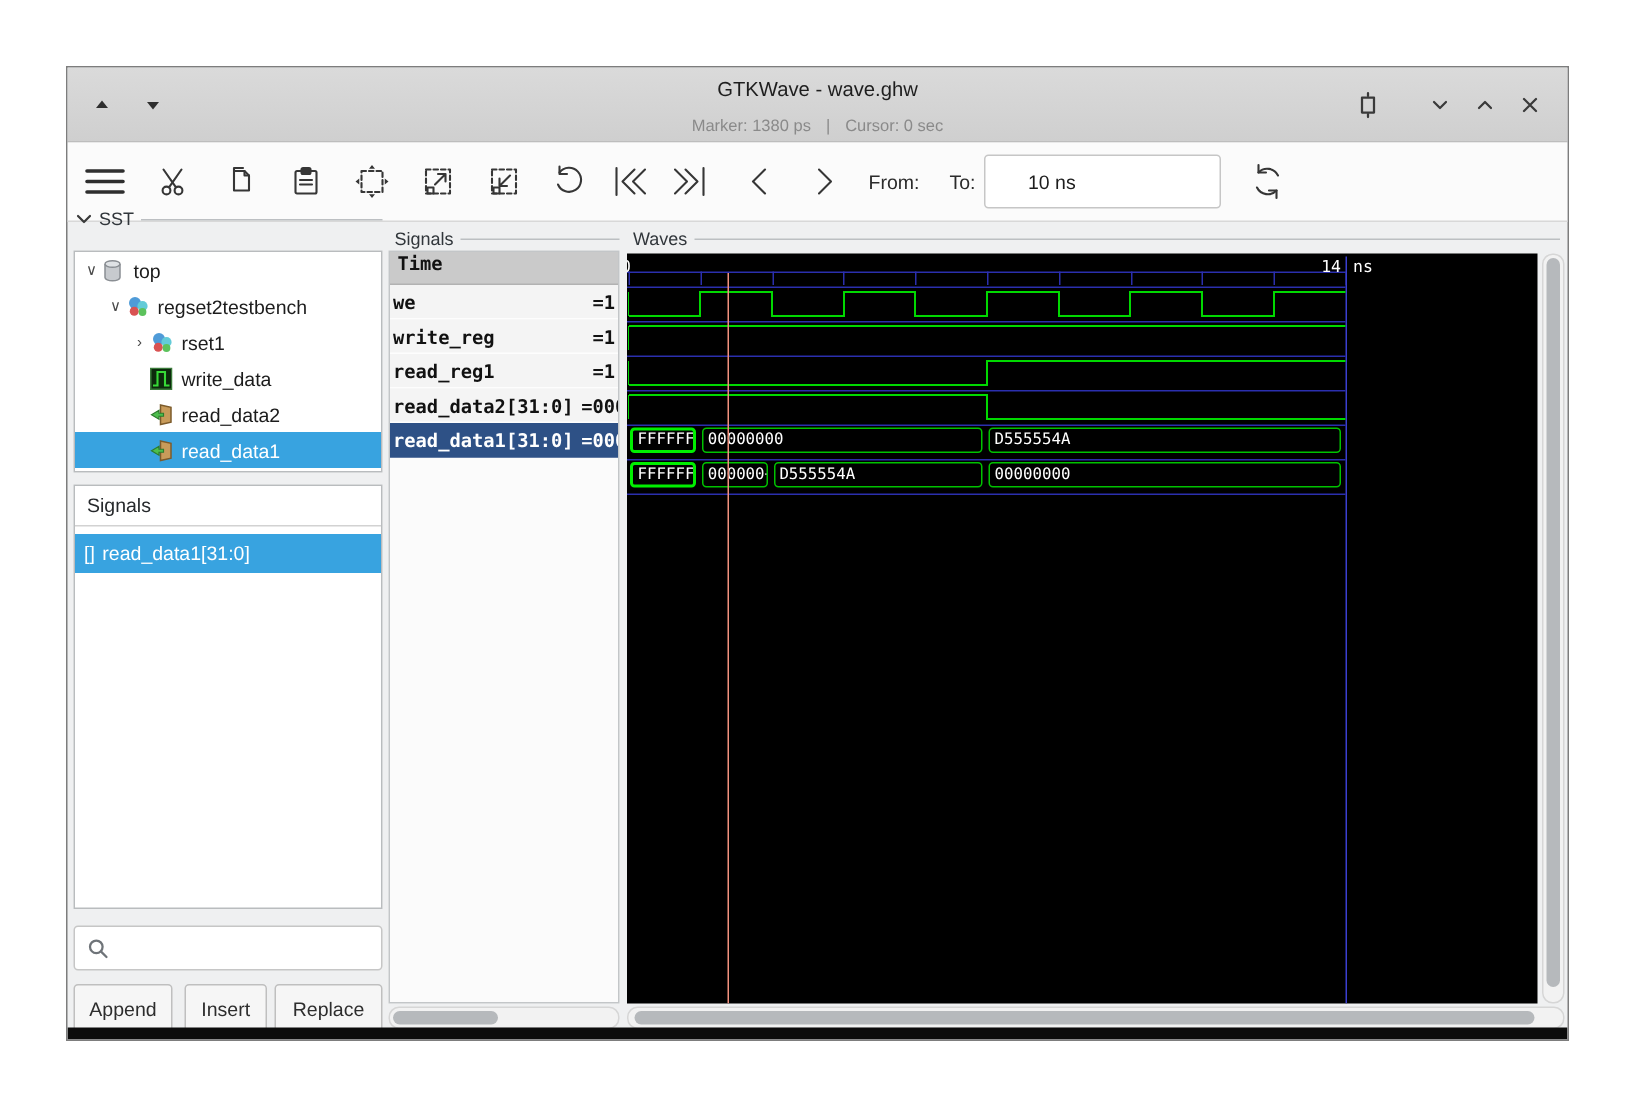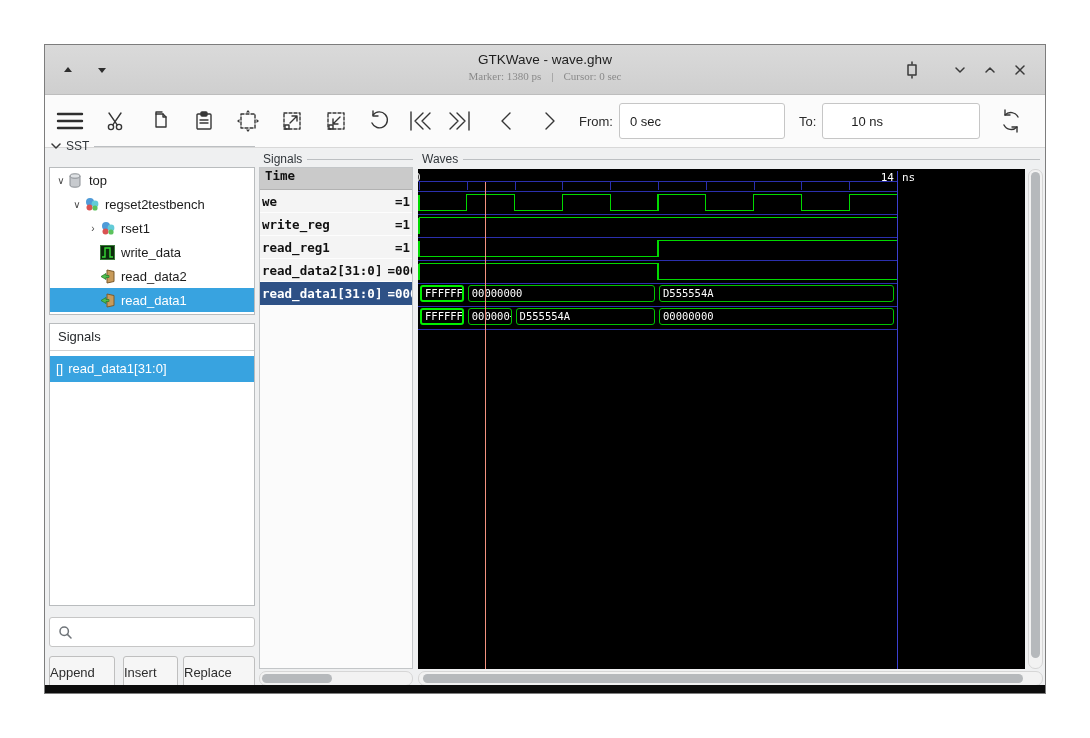--- a/index.html
+++ b/index.html
@@ -4,21 +4,21 @@
 <style>
   html,body{margin:0;padding:0;background:#ffffff;font-family:"Liberation Sans",sans-serif;}
   .page{position:relative;width:1090px;height:738px;background:#fff;overflow:hidden;}
   .window{position:absolute;left:44px;top:44px;width:1002px;height:650px;background:#eff0f1;
           border:1px solid #7d7d7d;box-sizing:border-box;overflow:hidden;}
   
   .titlebar{position:absolute;left:0;top:0;width:100%;height:50px;background:linear-gradient(#dadada,#cfcfcf);
             border-bottom:1px solid #bdbdbd;box-sizing:border-box;}
   .title-center{position:absolute;left:0;right:0;top:7px;text-align:center;pointer-events:none;}
   .title-main{font-size:13.5px;color:#1e1e1e;}
-  .title-sub{font-size:11px;color:#8a8a8a;margin-top:3px;font-family:Liberation Serif, serif;}
+  .title-sub{font-size:11px;color:#8a8a8a;margin-top:11px;}
   .title-sub span{margin:0 5px;}
   .tb-btn{position:absolute;top:12px;width:26px;height:26px;display:flex;align-items:center;justify-content:center;}
   svg.ic{stroke:#3a3a3a;fill:none;stroke-width:1.5;stroke-linecap:round;stroke-linejoin:round;}
   
   .toolbar{position:absolute;left:0;top:50px;width:100%;height:53px;background:#fbfbfb;
            border-bottom:1px solid #d8d8d8;box-sizing:border-box;display:flex;align-items:center;}
   .tool{width:30px;height:30px;display:flex;align-items:center;justify-content:center;flex:0 0 auto;}
   .tool svg{stroke:#363636;fill:none;stroke-width:1.4;stroke-linecap:round;stroke-linejoin:round;}
   .tb-label{font-size:13px;color:#2b2b2b;margin:0 6px 0 14px;flex:0 0 auto;}
   .tb-input{height:36px;background:#fff;border:1px solid #c6c6c6;border-radius:3px;font-size:13px;color:#1d1d1d;
@@ -31,21 +31,21 @@
   .tree-row{height:24px;display:flex;align-items:center;font-size:13px;color:#1c1c1c;white-space:nowrap;}
   .tree-row .exp{width:14px;text-align:center;color:#4a4a4a;font-size:10px;flex:0 0 auto;}
   .tree-row .ticon{width:17px;height:16px;flex:0 0 auto;margin-right:4px;display:flex;align-items:center;}
   .tree-row.sel{background:#38a3e0;color:#fff;}
   .list-header{height:26px;line-height:26px;font-size:13px;color:#26292c;padding-left:8px;border-bottom:1px solid #d2d2d2;}
   .list-item{height:26px;line-height:26px;font-size:13px;color:#fff;background:#38a3e0;padding-left:6px;
              display:flex;align-items:center;gap:5px;}
   .search{position:absolute;background:#fff;border:1px solid #c6c6c6;border-radius:3px;box-sizing:border-box;
           display:flex;align-items:center;padding-left:8px;}
   .btn{position:absolute;height:33px;background:#f6f6f6;border:1px solid #bfbfbf;border-radius:3px;
-       font-size:13px;color:#2d2d2d;display:flex;align-items:center;justify-content:flex-start;box-sizing:border-box;}
+       font-size:13px;color:#2d2d2d;display:flex;align-items:center;justify-content:center;box-sizing:border-box;}
   
   .time-hdr{height:22px;line-height:22px;background:#cacaca;border-bottom:1px solid #b2b2b2;
             font:bold 12.5px "DejaVu Sans Mono",monospace;color:#111;padding-left:5px;box-sizing:border-box;}
   .sig-row{height:23px;display:flex;align-items:center;overflow:hidden;white-space:pre;
            font:bold 12.5px "DejaVu Sans Mono",monospace;color:#111;background:#f4f4f4;border-bottom:1px solid #fdfdfd;
            box-sizing:border-box;padding:0 2px;}
   .sig-row .nm{flex:1 0 auto;}
   .sig-row .vl{flex:0 0 auto;padding-left:5px;}
   .sig-row.sel{background:#2e5186;color:#fff;border-bottom-color:#2e5186;}
   
@@ -175,21 +175,20 @@
       <svg width="18" height="24" viewBox="0 0 18 24">
             <path d="M13 4 L5 12 L13 20"></path>
           </svg>
     </div>
     <div class="tool" style="margin-left:14px">
       <svg width="18" height="24" viewBox="0 0 18 24">
             <path d="M5 4 L13 12 L5 20"></path>
           </svg>
     </div>
     <span class="tb-label">From:</span>
-    <input class="tb-input" style="width: 166px;" value="0 sec">
     <span class="tb-label">To:</span>
     <input class="tb-input" style="width: 158px; padding-left: 28px;" value="10 ns">
     <div class="tool" style="margin-left:16px">
       <svg width="24" height="24" viewBox="0 0 24 24">
             <path d="M19 8 A8 8 0 0 0 6 6 M5 16 A8 8 0 0 0 18 18"></path>
             <path d="M6 1 V6 H11 M18 23 V18 H13"></path>
           </svg>
     </div>
   </div>
 

